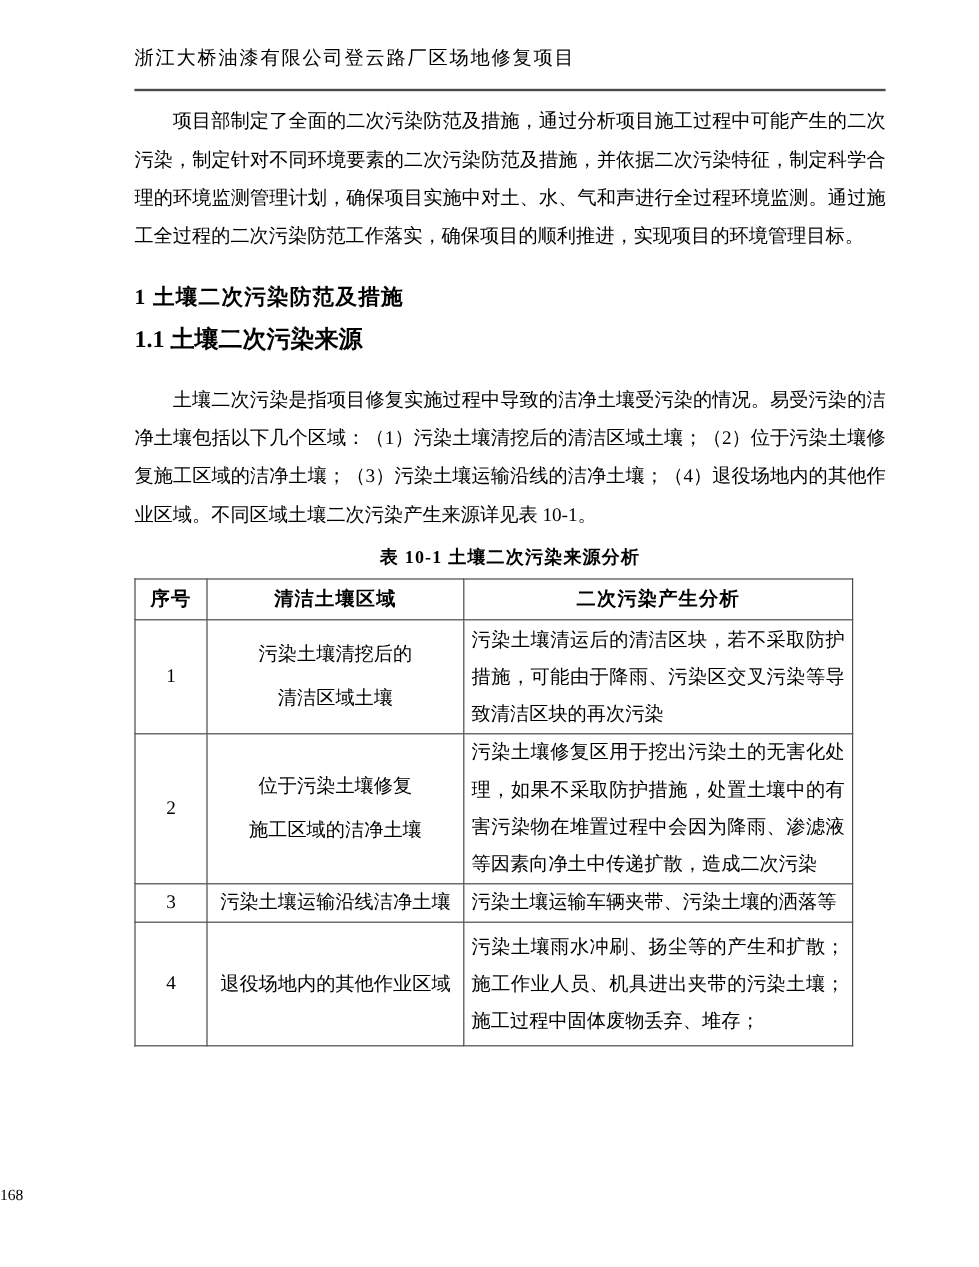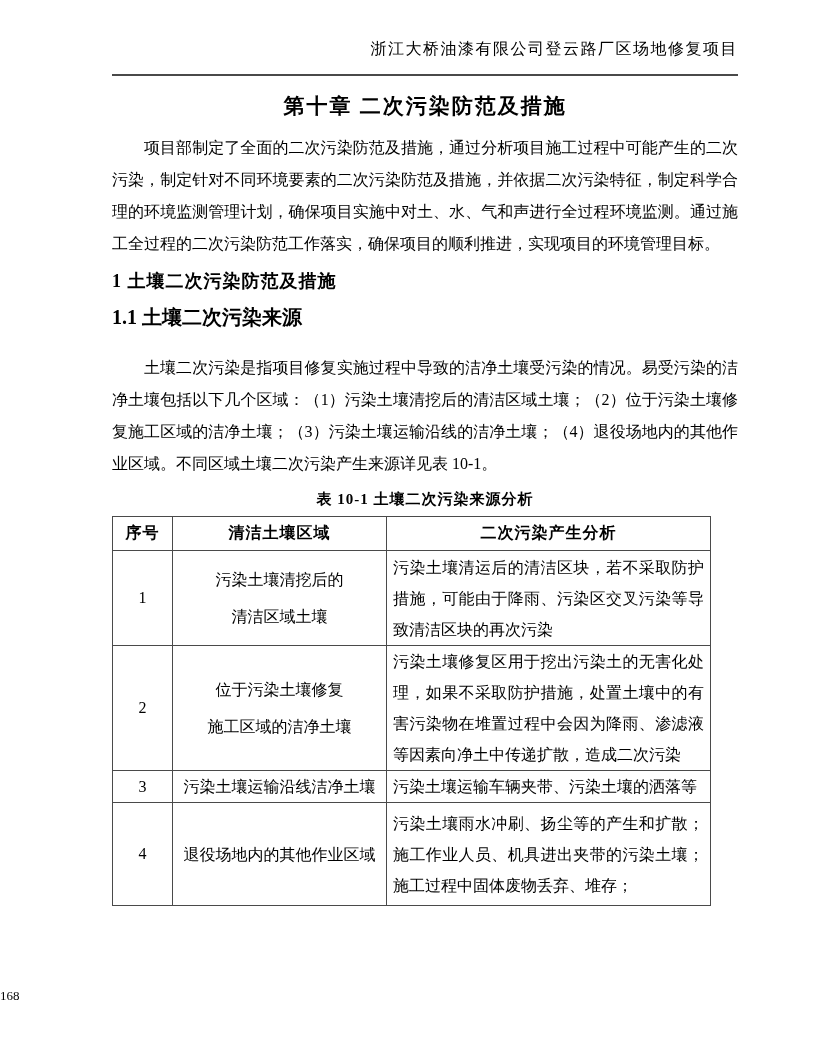--- a/index.html
+++ b/index.html
@@ -14,21 +14,21 @@
     color: #000;
     overflow: hidden;
   }
   .content {
     position: absolute;
     left: 112px;
     top: 38px;
     width: 626px;
   }
   .doc-header {
-    text-align: right;
+    text-align: left;
     font-size: 16px;
     letter-spacing: 1.5px;
     line-height: 22px;
     padding-bottom: 14px;
     border-bottom: 2px solid #4a4a4a;
   }
   .chapter-title {
     margin-top: 14px;
     text-align: center;
     font-size: 21px;
@@ -37,21 +37,21 @@
     line-height: 32px;
   }
   .para {
     margin-top: 10px;
     font-size: 16px;
     line-height: 32px;
     text-align: justify;
     text-indent: 2em;
   }
   .h-sec {
-    margin-top: 4px;
+    margin-top: 16px;
     font-size: 18px;
     font-weight: bold;
     line-height: 34px;
     letter-spacing: 1px;
   }
   .h-sub {
     margin-top: 4px;
     font-size: 20px;
     font-weight: bold;
     line-height: 30px;
@@ -115,21 +115,20 @@
 </head>
 <body>
 
 <div class="page">
   <div class="content">
 
     <div class="doc-header">
       <span>浙江大桥油漆有限公司登云路厂区场地修复项目</span>
     </div>
 
-    <div class="chapter-title">第十章 二次污染防范及措施</div>
 
     <p class="para">项目部制定了全面的二次污染防范及措施，通过分析项目施工过程中可能产生的二次污染，制定针对不同环境要素的二次污染防范及措施，并依据二次污染特征，制定科学合理的环境监测管理计划，确保项目实施中对土、水、气和声进行全过程环境监测。通过施工全过程的二次污染防范工作落实，确保项目的顺利推进，实现项目的环境管理目标。</p>
 
     <div class="h-sec">1 土壤二次污染防范及措施</div>
 
     <div class="h-sub">1.1 土壤二次污染来源</div>
 
     <p class="para para2">土壤二次污染是指项目修复实施过程中导致的洁净土壤受污染的情况。易受污染的洁净土壤包括以下几个区域：（1）污染土壤清挖后的清洁区域土壤；（2）位于污染土壤修复施工区域的洁净土壤；（3）污染土壤运输沿线的洁净土壤；（4）退役场地内的其他作业区域。不同区域土壤二次污染产生来源详见表 10-1。</p>
 
     <div class="tbl-caption">表 10-1  土壤二次污染来源分析</div>

